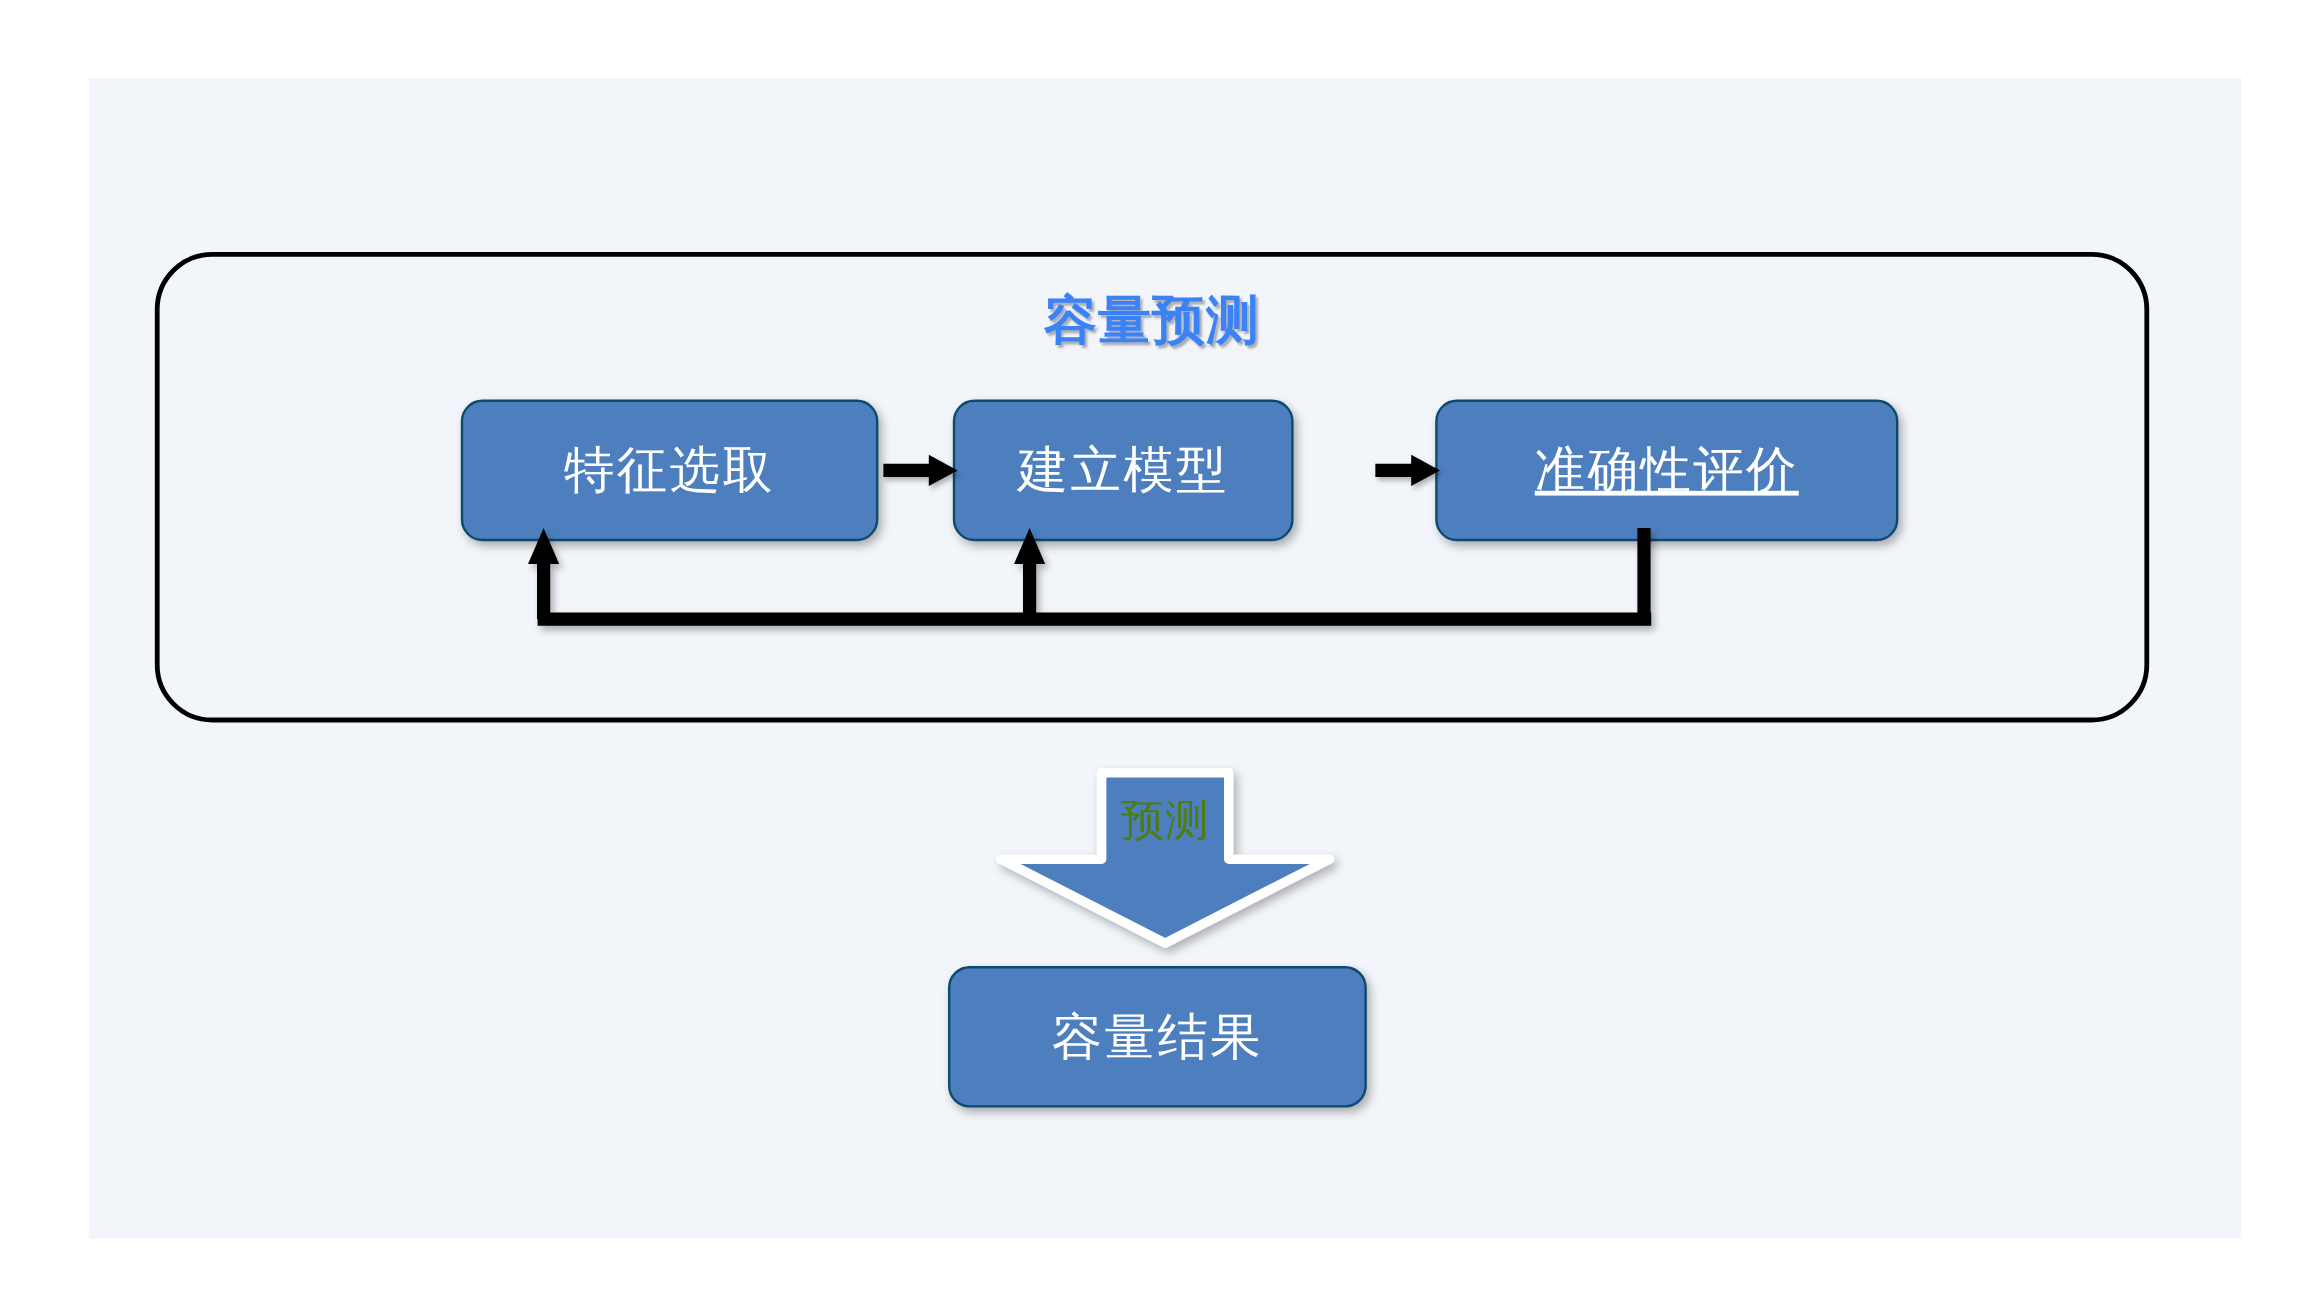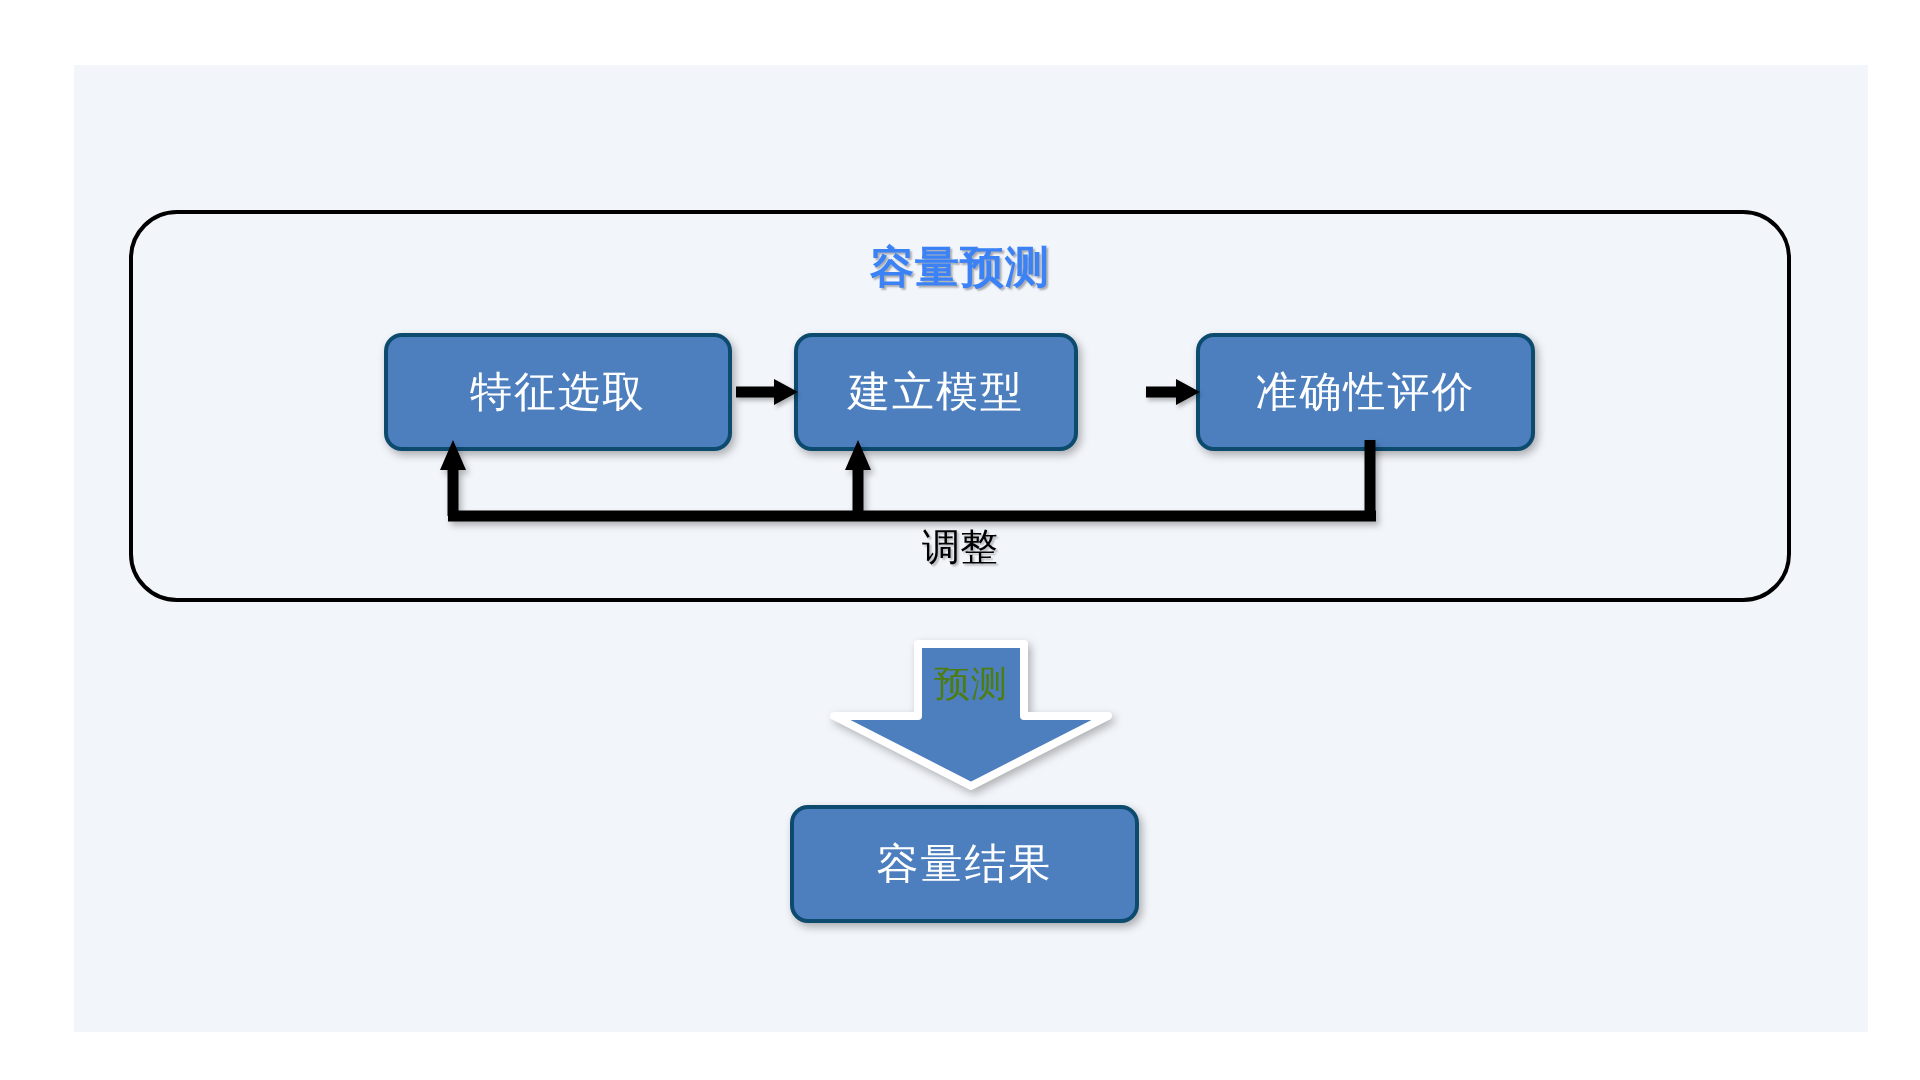--- a/index.html
+++ b/index.html
@@ -53,34 +53,34 @@
     color: #3b82f6;
     letter-spacing: 1px;
     text-shadow: 2px 2px 2px rgba(0,0,0,0.30);
   }
 
   
   .proc-box {
     position: absolute;
     box-sizing: border-box;
     background: #4d7fbf;
-    border: 4px solid #0c4a6e;
+    border: 2px solid #0c4a6e;
     border-radius: 18px;
     color: #ffffff;
     display: flex;
     align-items: center;
     justify-content: center;
     font-size: 42px;
     letter-spacing: 2px;
     filter: drop-shadow(3px 4px 4px rgba(0,0,0,0.30));
   }
 
   #box-feature   { left: 384px;  top: 333px; width: 348px; height: 118px; }
   #box-model     { left: 794px;  top: 333px; width: 284px; height: 118px; }
-  #box-accuracy  { left: 1196px; top: 333px; width: 339px; height: 118px; }
+  #box-accuracy  { left: 1196px; top: 333px; width: 386px; height: 118px; text-decoration: underline; }
   #box-result    { left: 790px;  top: 805px; width: 349px; height: 118px; }
 
   
   .h-arrow {
     position: absolute;
     height: 34px;
     display: block;
     filter: drop-shadow(2px 3px 2px rgba(0,0,0,0.28));
   }
   #arrow-feature-model  { left: 736px;  top: 375px; width: 62px; }
@@ -168,21 +168,20 @@
 
     <line x1="48" y1="76" x2="976" y2="76" stroke="#000" stroke-width="11"></line>
 
     <line x1="53" y1="76" x2="53" y2="26" stroke="#000" stroke-width="11"></line>
     <polygon points="53,0 40,30 66,30" fill="#000"></polygon>
 
     <line x1="458" y1="76" x2="458" y2="26" stroke="#000" stroke-width="11"></line>
     <polygon points="458,0 445,30 471,30" fill="#000"></polygon>
   </svg>
 
-  <div class="loop-label">调整</div>
 
   <svg id="predict-arrow" viewBox="0 0 290 150">
     <polygon points="92,4 198,4 198,76 282,76 145,146 8,76 92,76" fill="#4d7fbf" stroke="#ffffff" stroke-width="8" stroke-linejoin="round"></polygon>
   </svg>
 
   <div class="predict-label">预测</div>
 
   <div class="proc-box" id="box-result">
     <span>容量结果</span>
   </div>

